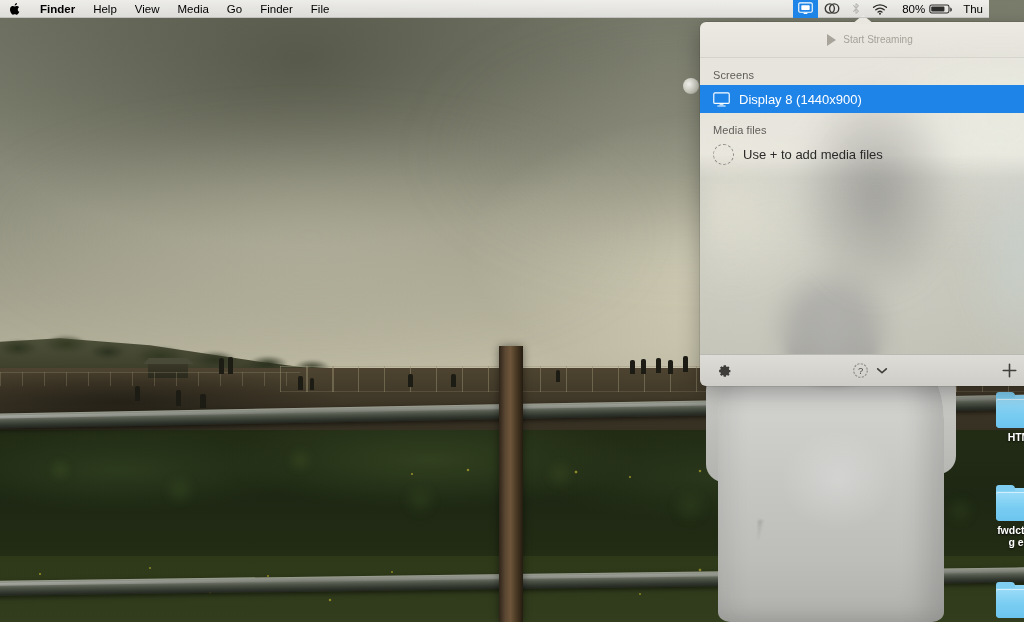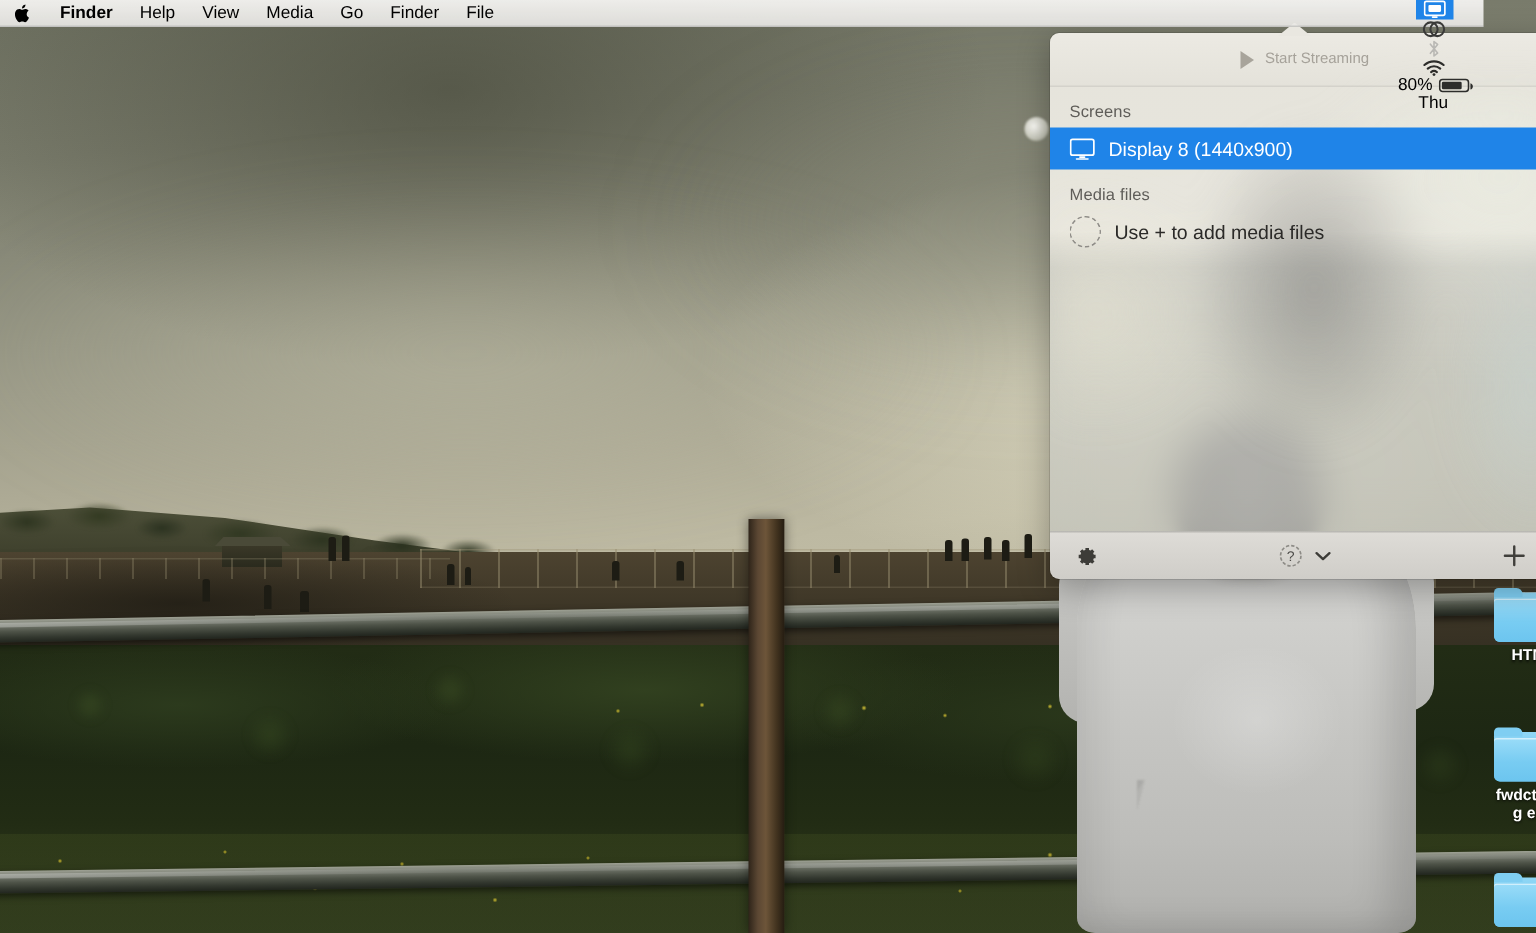--- a/index.html
+++ b/index.html
@@ -216,21 +216,21 @@
     background:linear-gradient(180deg, rgba(246,245,243,.94), rgba(232,231,228,.92));
     border-bottom:1px solid rgba(0,0,0,.18);
     display:flex; align-items:center;
     font-size:11.5px; color:#000;
     z-index:30;
   }
   .mb-left { display:flex; align-items:center; }
   .mb-item { padding:0 9px; height:18px; line-height:18px; white-space:nowrap; cursor:default; }
   .mb-item.bold { font-weight:bold; }
   .apple { padding:0 10px 0 9px; display:flex; align-items:center; height:18px; }
-  .mb-right { margin-left:auto; display:flex; align-items:center; height:18px; padding-right:0;flex-direction:column; }
+  .mb-right { margin-left:auto; display:flex; align-items:center; height:18px; padding-right:0; }
   .mb-status { padding:0 6px; height:18px; display:flex; align-items:center; }
   .mb-status.active {
     background:#1f84e8; padding:0 5px; height:18px;
   }
   .batt-txt { font-size:11.5px; padding:0 4px 0 2px; }
   .clock { font-size:11.5px; padding:0 6px 0 4px; white-space:nowrap; }
 
   
   .popover {
     position:absolute; left:700px; top:22px; width:340px; height:364px;

